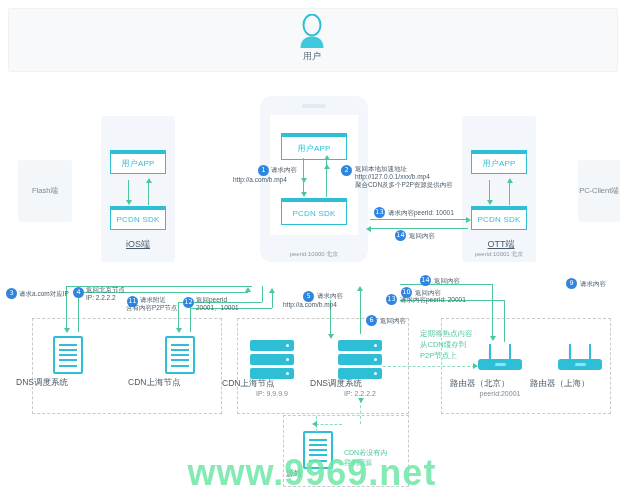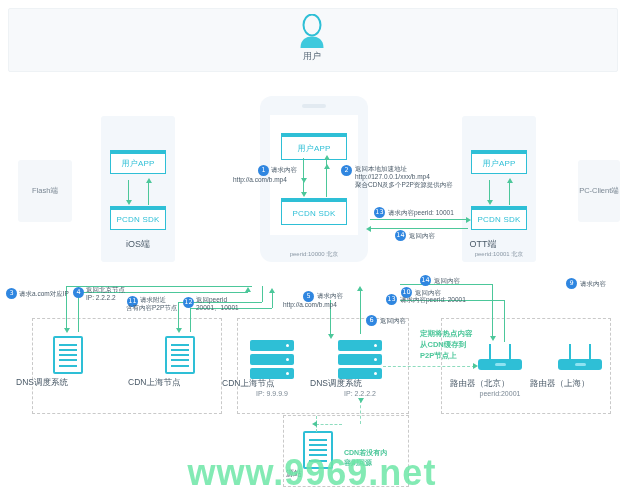--- a/index.html
+++ b/index.html
@@ -20,21 +20,21 @@
   .user-icon{left:299px;top:14px;width:26px;height:34px;}
   .user-label{left:279px;top:50px;width:66px;text-align:center;font-size:9px;color:#5b6b7a;}
 
   
   .panel{background:#f3f7fb;border-radius:3px;}
   .panel-flash{left:18px;top:160px;width:54px;height:62px;background:#f4f7fa;}
   .panel-ios{left:101px;top:116px;width:74px;height:146px;}
   .panel-ott{left:462px;top:116px;width:74px;height:146px;}
   .panel-pc{left:578px;top:160px;width:42px;height:62px;background:#f4f7fa;}
 
-  .panel-caption{position:absolute;text-align:center;font-size:9px;color:#4a5a68;}
+  .panel-caption{position:absolute;text-align:center;font-size:9px;color:#4a5a68;text-decoration:underline;}
   .tiny-caption{position:absolute;text-align:center;font-size:6px;color:#8a98a5;}
   .side-label{position:absolute;text-align:center;font-size:7.5px;color:#7b8894;}
 
   
   .phone{
     left:260px;top:96px;width:108px;height:166px;
     background:#f3f7fb;border-radius:12px;
   }
   .phone-notch{left:302px;top:104px;width:24px;height:4px;border-radius:2px;background:#e2eaf1;}
   .phone-screen{left:270px;top:115px;width:88px;height:120px;background:#ffffff;}
@@ -56,21 +56,21 @@
   .arrow-l{border-top:3px solid transparent;border-bottom:3px solid transparent;border-right:5px solid #4cc79a;}
   .arrow-r{border-top:3px solid transparent;border-bottom:3px solid transparent;border-left:5px solid #4cc79a;}
 
   
   .badge{
     position:absolute;width:11px;height:11px;border-radius:50%;
     background:#2f86e0;color:#fff;font-size:6.5px;line-height:11px;
     text-align:center;font-family:"DejaVu Sans",sans-serif;
   }
   .note{position:absolute;font-size:6.5px;line-height:8.5px;color:#4a5a68;white-space:nowrap;}
-  .note-green{position:absolute;font-size:7.5px;line-height:11px;color:#4cc79a;white-space:nowrap;font-weight:bold;}
+  .note-green{position:absolute;font-size:7.5px;line-height:11px;color:#4cc79a;white-space:nowrap;}
 
   
   .dashed{position:absolute;border:1px dashed #c9c9c9;box-sizing:border-box;}
   .dashed-green{position:absolute;border:1px dashed #8ddcbe;box-sizing:border-box;}
 
   
   .doc-icon{position:absolute;width:26px;height:34px;border:2px solid #2ebfd6;border-radius:2px;background:#fff;}
   .doc-icon i{position:absolute;left:4px;height:2px;background:#2ebfd6;display:block;}
   .node-label{position:absolute;text-align:left;font-size:8.5px;color:#4a5a68;white-space:nowrap;}
   .node-sub{position:absolute;text-align:center;font-size:7px;color:#7b8894;white-space:nowrap;}
@@ -139,21 +139,21 @@
   <div class="vline" style="left:326px;top:160px;height:22px;"></div>
   <div class="arrow-u" style="left:323.5px;top:155px;"></div>
 
   <div class="abs panel panel-ott"></div>
   <div class="box" style="left:471px;top:150px;width:56px;height:24px;">用户APP</div>
   <div class="vline" style="left:489px;top:180px;height:22px;"></div>
   <div class="arrow-d" style="left:486.5px;top:200px;"></div>
   <div class="vline" style="left:509px;top:183px;height:22px;"></div>
   <div class="arrow-u" style="left:506.5px;top:178px;"></div>
   <div class="box" style="left:471px;top:206px;width:56px;height:24px;">PCDN SDK</div>
-  <div class="panel-caption" style="left:446px;top:238px;width:74px;text-align:center;">OTT端</div>
+  <div class="panel-caption" style="left:464px;top:238px;width:74px;text-align:center;">OTT端</div>
   <div class="tiny-caption" style="left:462px;top:250px;width:74px;">peerid:10001 北京</div>
 
   <div class="hline" style="left:370px;top:219px;width:98px;"></div>
   <div class="arrow-r" style="left:466px;top:216.5px;"></div>
   <div class="badge" style="left:374px;top:207px;">13</div>
   <div class="note" style="left:388px;top:209px;">请求内容peerid: 10001</div>
 
   <div class="hline" style="left:370px;top:228px;width:98px;"></div>
   <div class="arrow-l" style="left:366px;top:225.5px;"></div>
   <div class="badge" style="left:395px;top:230px;">14</div>

